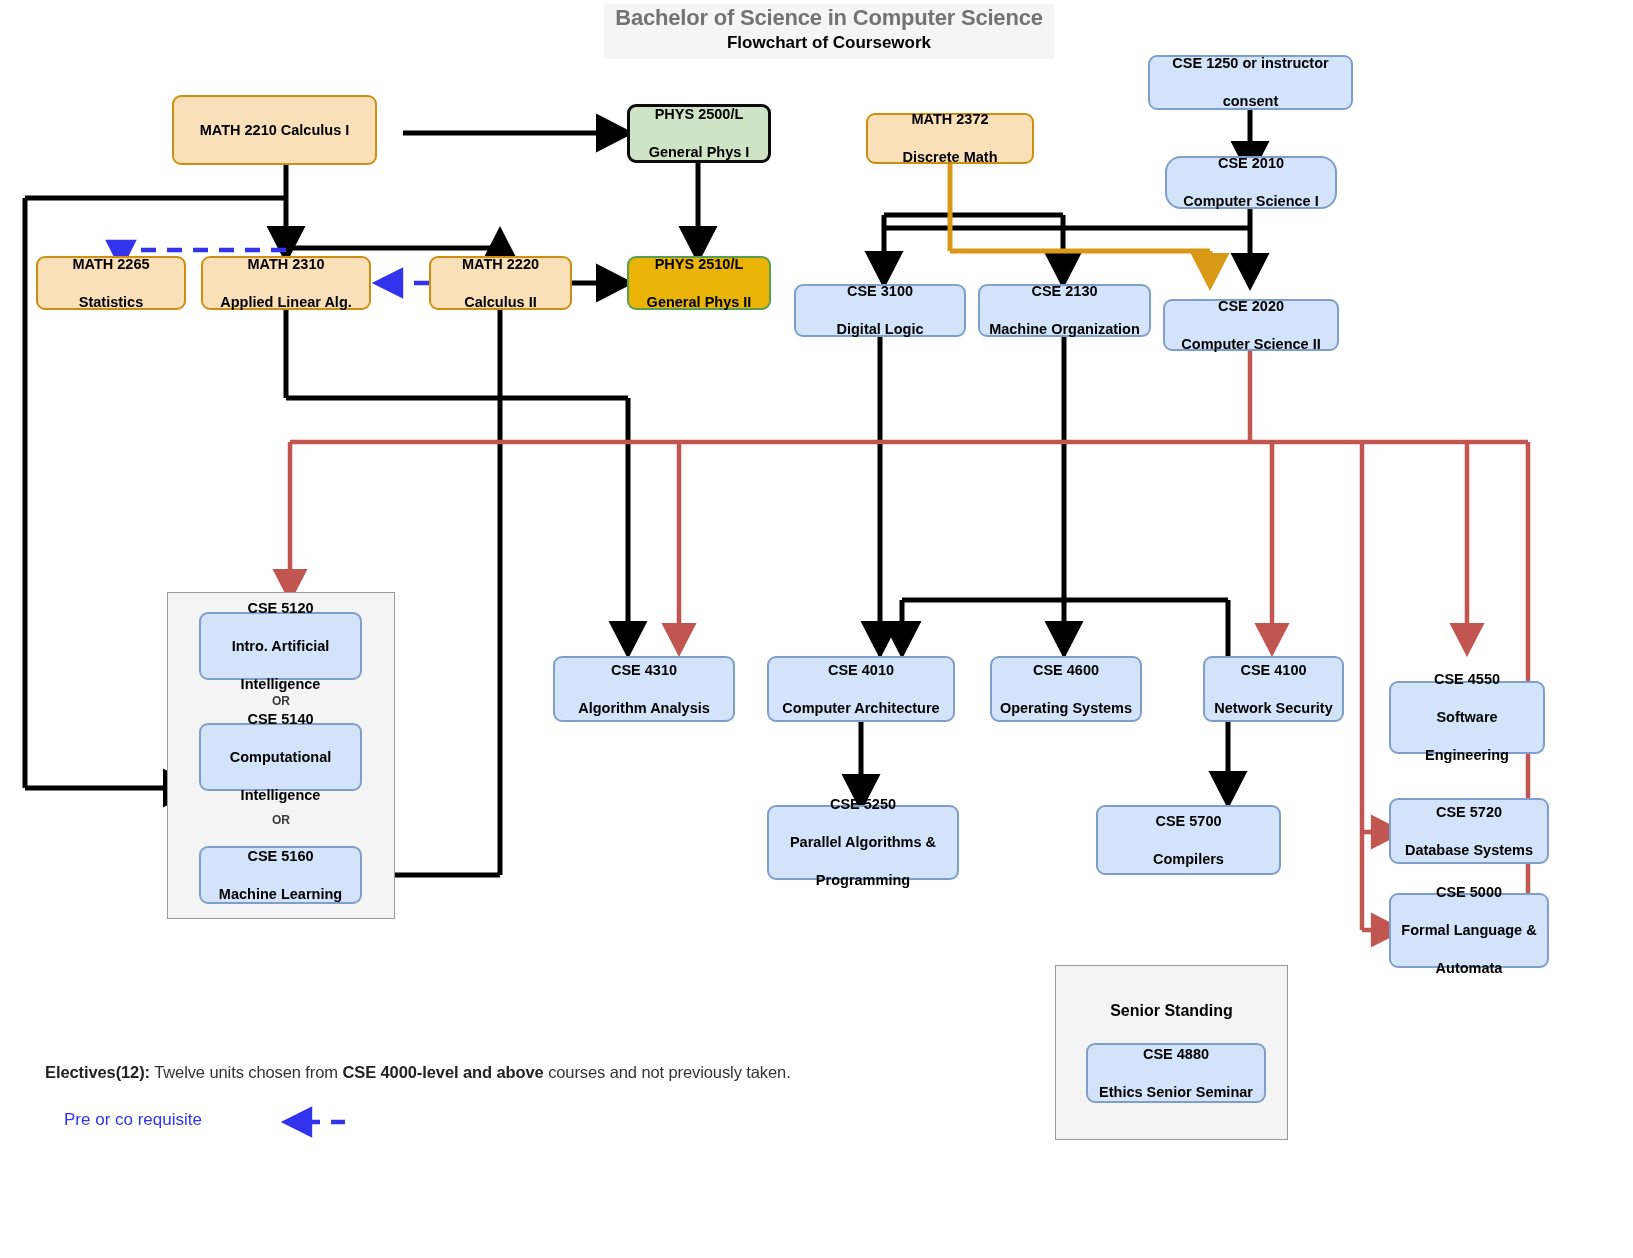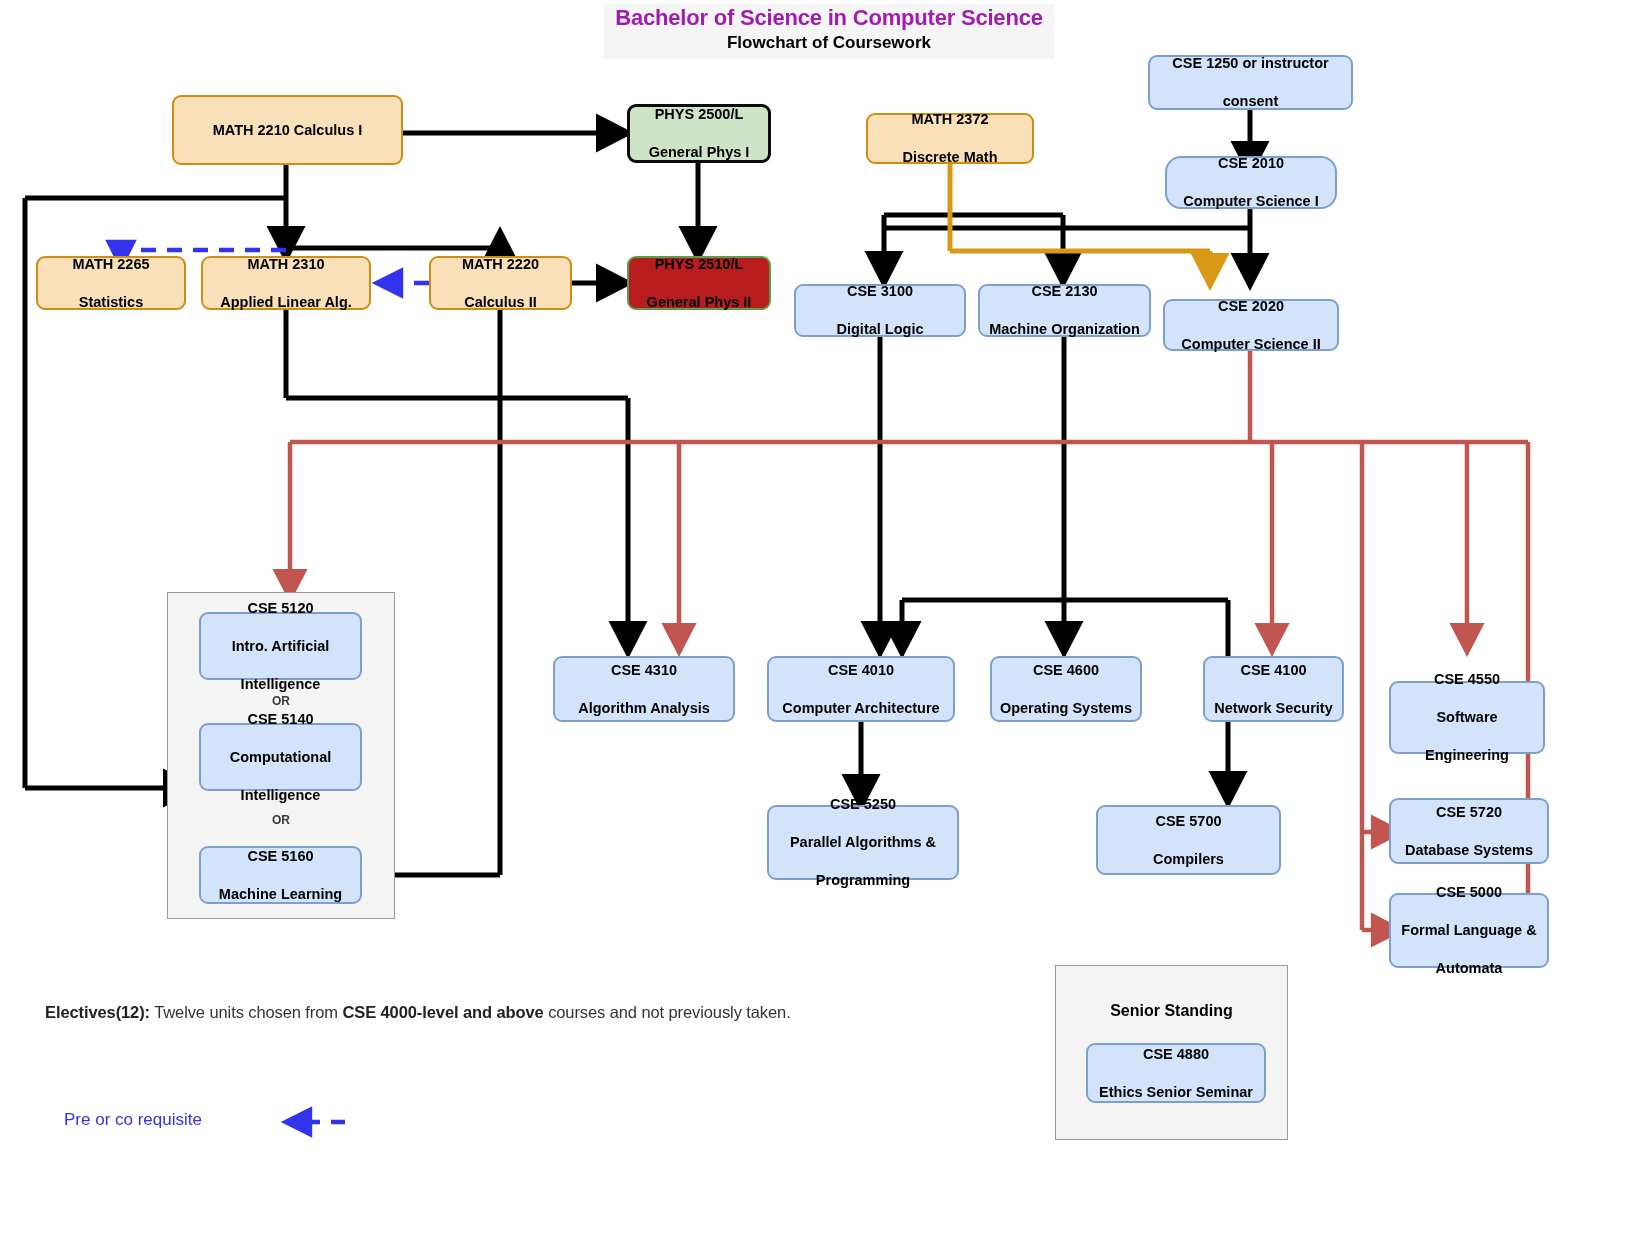--- a/index.html
+++ b/index.html
@@ -5,45 +5,45 @@
   html,body{margin:0;padding:0;background:#ffffff;}
   body{width:1633px;height:1258px;position:relative;
        font-family:"Liberation Sans","DejaVu Sans",sans-serif;
        -webkit-font-smoothing:antialiased;}
   #root{position:absolute;inset:0;}
   svg#wires{position:absolute;left:0;top:0;width:1633px;height:1258px;overflow:visible;}
 
   
   .title-block{position:absolute;left:604px;top:4px;width:450px;height:55px;
                background:#f5f5f5;text-align:center;}
-  .title-main{font-size:22px;font-weight:bold;color:#a21caf;line-height:28px;
+  .title-main{font-size:22px;font-weight:bold;color:#737373;line-height:28px;
               white-space:nowrap;letter-spacing:-0.2px;}
   .title-sub{font-size:17px;font-weight:bold;color:#000;line-height:22px;}
 
   
   .node{position:absolute;box-sizing:border-box;display:flex;align-items:center;
         justify-content:center;text-align:center;border-radius:9px;
         font-size:14.5px;font-weight:bold;color:#000;line-height:19px;
         padding:11px 4px;}
   .node span{display:block;width:100%;}
   .n-math{background:#fae0b9;border:2.5px solid #cf8d12;}
-  .n-phys{background:#b91c1c;border:2.5px solid #5a9e4b;}
+  .n-phys{background:#eab308;border:2.5px solid #5a9e4b;}
   .n-phys-blk{background:#cfe3c6;border:3px solid #0b0b0b;}
   .n-cse{background:#d3e3fa;border:2px solid #7f9fcb;}
 
   
   .panel{position:absolute;box-sizing:border-box;background:#f4f4f4;
          border:1.5px solid #9a9a9a;}
   .or-label{position:absolute;font-size:12px;font-weight:bold;color:#3a3a3a;
             text-align:center;width:100%;left:0;}
   .panel-title{position:absolute;width:100%;left:0;text-align:center;
                font-size:16px;font-weight:bold;color:#000;}
 
   
-  .electives{position:absolute;left:45px;top:1003px;font-size:16.5px;color:#333;
+  .electives{position:absolute;left:45px;top:1063px;font-size:16.5px;color:#333;
              white-space:nowrap;letter-spacing:-0.1px;text-align:right;}
   .electives b{color:#222;}
   .legend-text{position:absolute;left:64px;top:1110px;font-size:17px;color:#3333ee;
                white-space:nowrap;}
 </style>
 </head>
 <body>
 
 <div id="root">
 
@@ -150,21 +150,21 @@
 
   <div class="panel" style="left:167px;top:592px;width:228px;height:327px;">
     <div class="or-label" style="top:101px;">OR</div>
     <div class="or-label" style="top:220px;">OR</div>
   </div>
 
   <div class="panel" style="left:1055px;top:965px;width:233px;height:175px;">
     <div class="panel-title" style="top:36px;">Senior Standing</div>
   </div>
 
-  <div class="node n-math" style="left:172px;top:95px;width:231px;height:70px;">
+  <div class="node n-math" style="left:172px;top:95px;width:205px;height:70px;">
     <span>MATH 2210 Calculus I</span>
   </div>
 
   <div class="node n-math" style="left:36px;top:256px;width:150px;height:54px;">
     <span>
       <span>MATH 2265</span><br>
       <span>Statistics</span>
     </span>
   </div>
 

